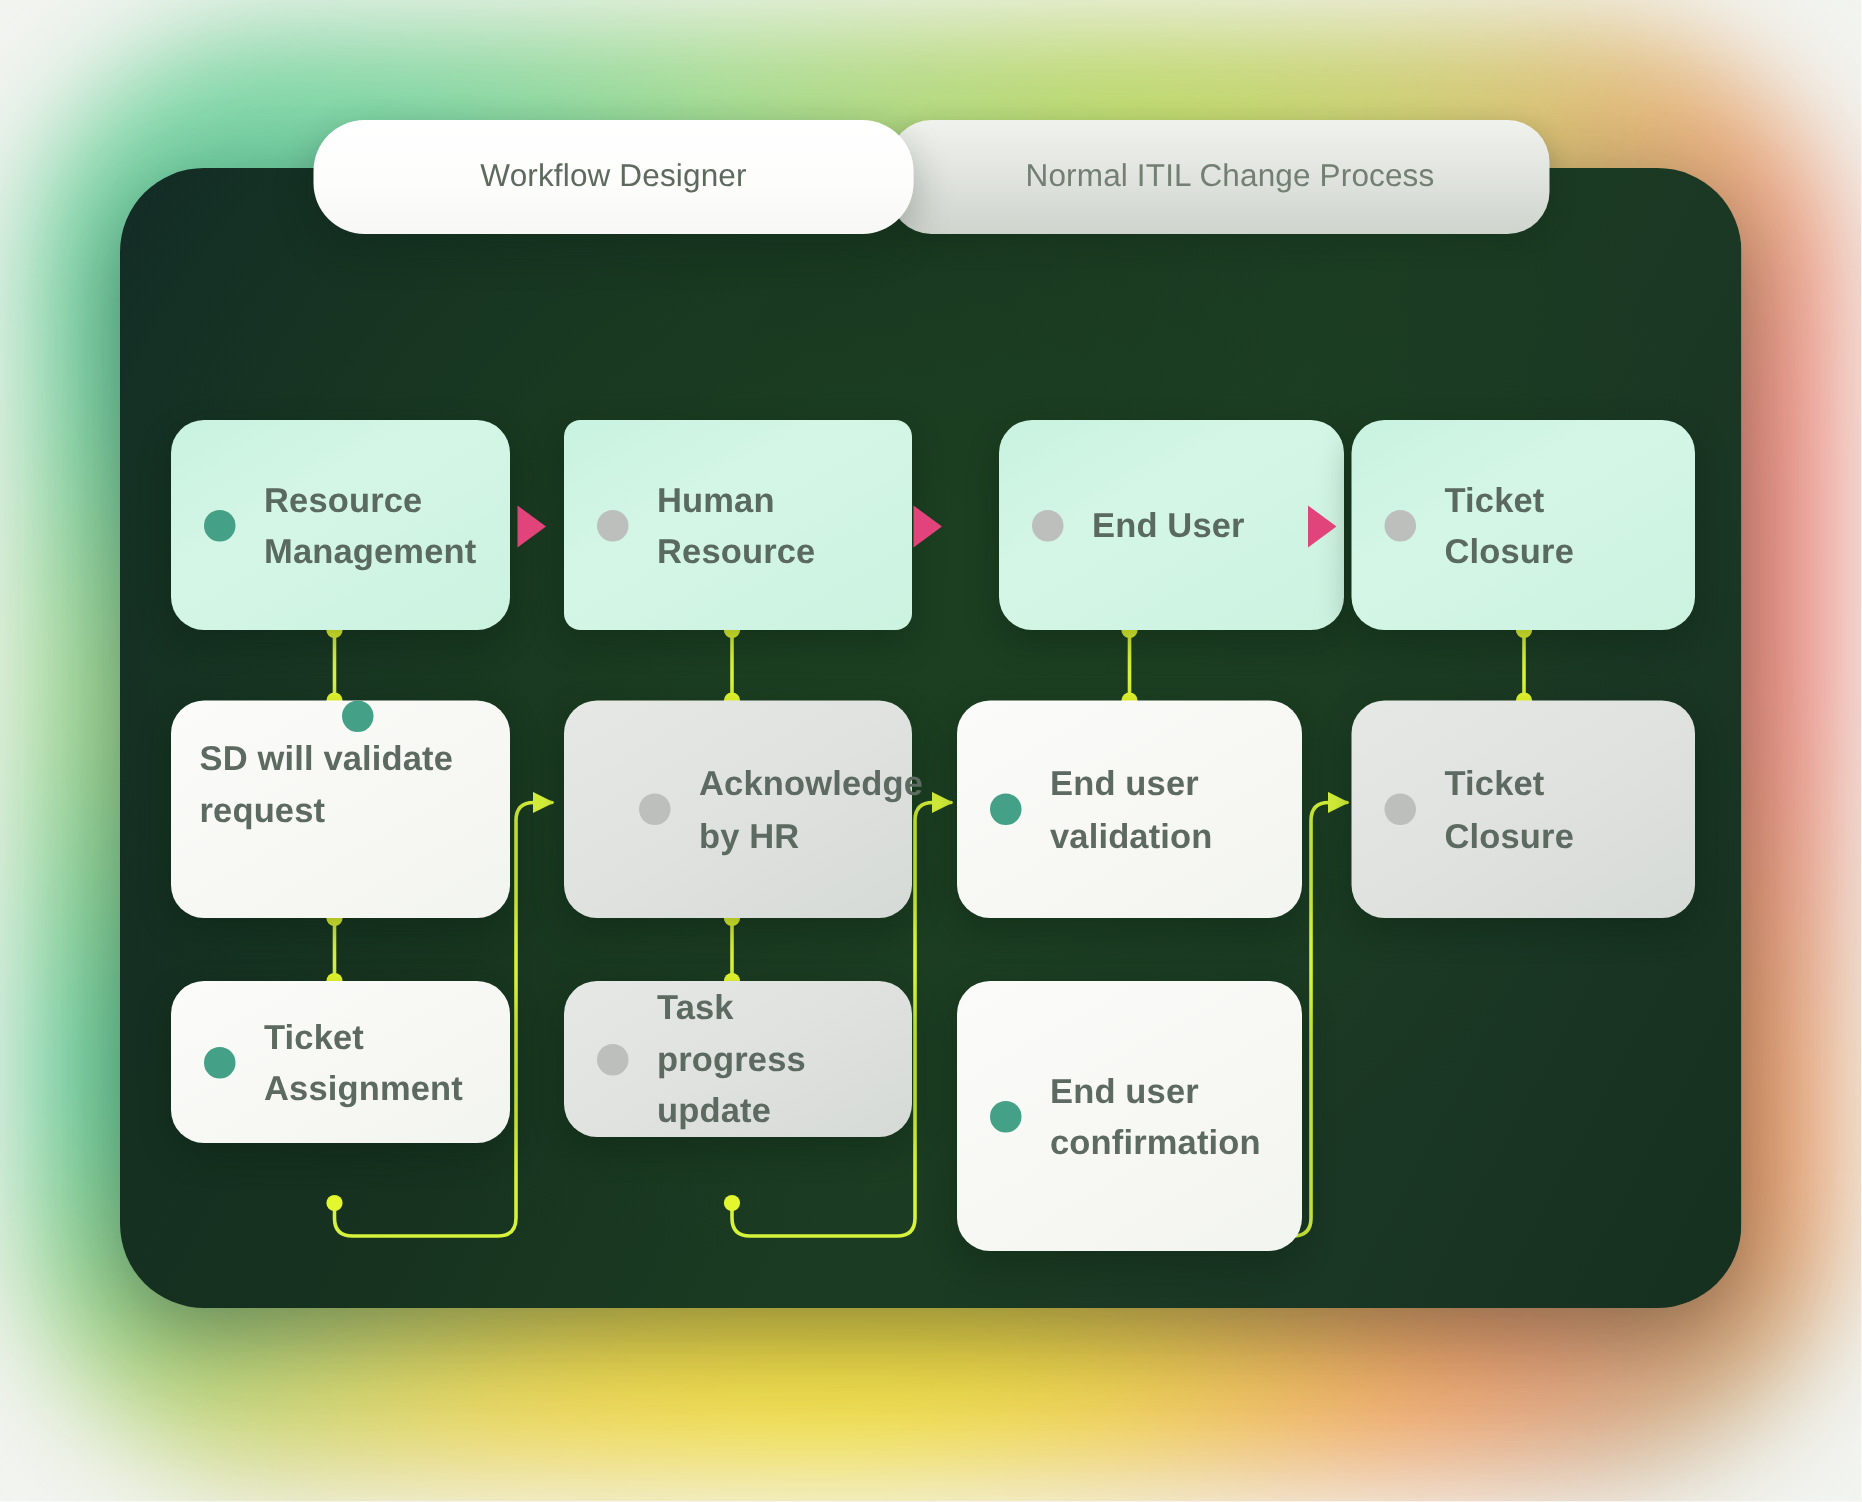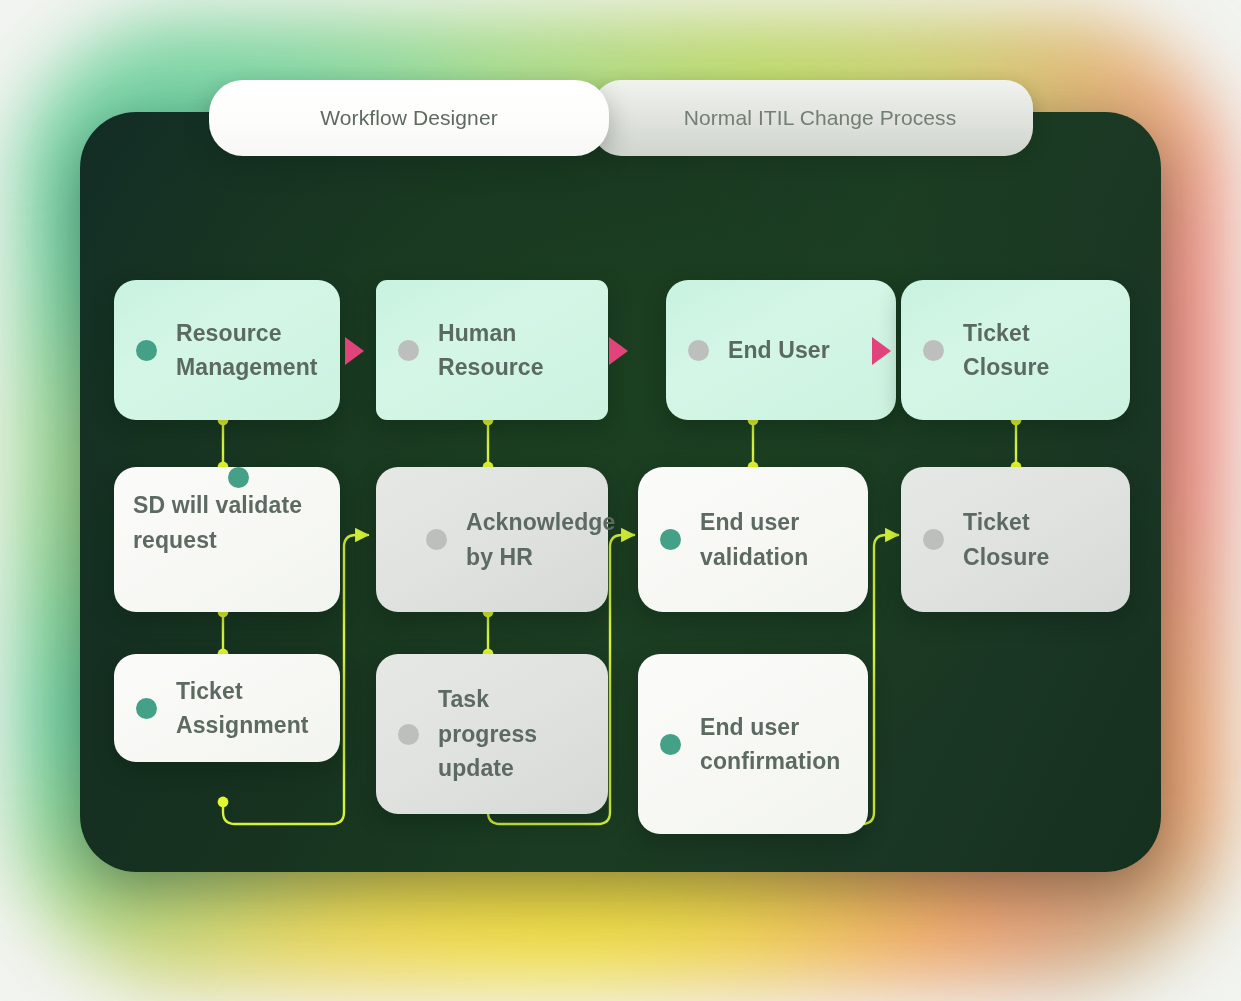--- a/index.html
+++ b/index.html
@@ -257,36 +257,36 @@
       <div class="node node-task-on" style="left:34px;  top:355px; width:226px; height:145px;flex-direction:column;">
         <span class="node-dot dot-active"></span>
         <span class="node-label">SD will validate request</span>
       </div>
 
       <div class="node node-task-off" style="left:296px; top:355px; width:232px; height:145px;padding-left:28px;">
         <span class="node-dot dot-inactive"></span>
         <span class="node-label">Acknowledge by HR</span>
       </div>
 
-      <div class="node node-task-on" style="left:558px; top:355px; width:230px; height:145px;border-radius:25px;">
+      <div class="node node-task-on" style="left:558px; top:355px; width:230px; height:145px;">
         <span class="node-dot dot-active"></span>
         <span class="node-label">End user validation</span>
       </div>
 
       <div class="node node-task-off" style="left:821px; top:355px; width:229px; height:145px;">
         <span class="node-dot dot-inactive"></span>
         <span class="node-label">Ticket Closure</span>
       </div>
 
       <div class="node node-task-on" style="left:34px;  top:542px; width:226px; height:108px;">
         <span class="node-dot dot-active"></span>
         <span class="node-label">Ticket Assignment</span>
       </div>
 
-      <div class="node node-task-off" style="left:296px; top:542px; width:232px; height:160px;">
+      <div class="node node-task-off" style="left:296px; top:542px; width:232px; height:104px;">
         <span class="node-dot dot-inactive"></span>
         <span class="node-label">Task progress update</span>
       </div>
 
       <div class="node node-task-on" style="left:558px; top:542px; width:230px; height:180px;">
         <span class="node-dot dot-active"></span>
         <span class="node-label">End user confirmation</span>
       </div>
 
     </div>

